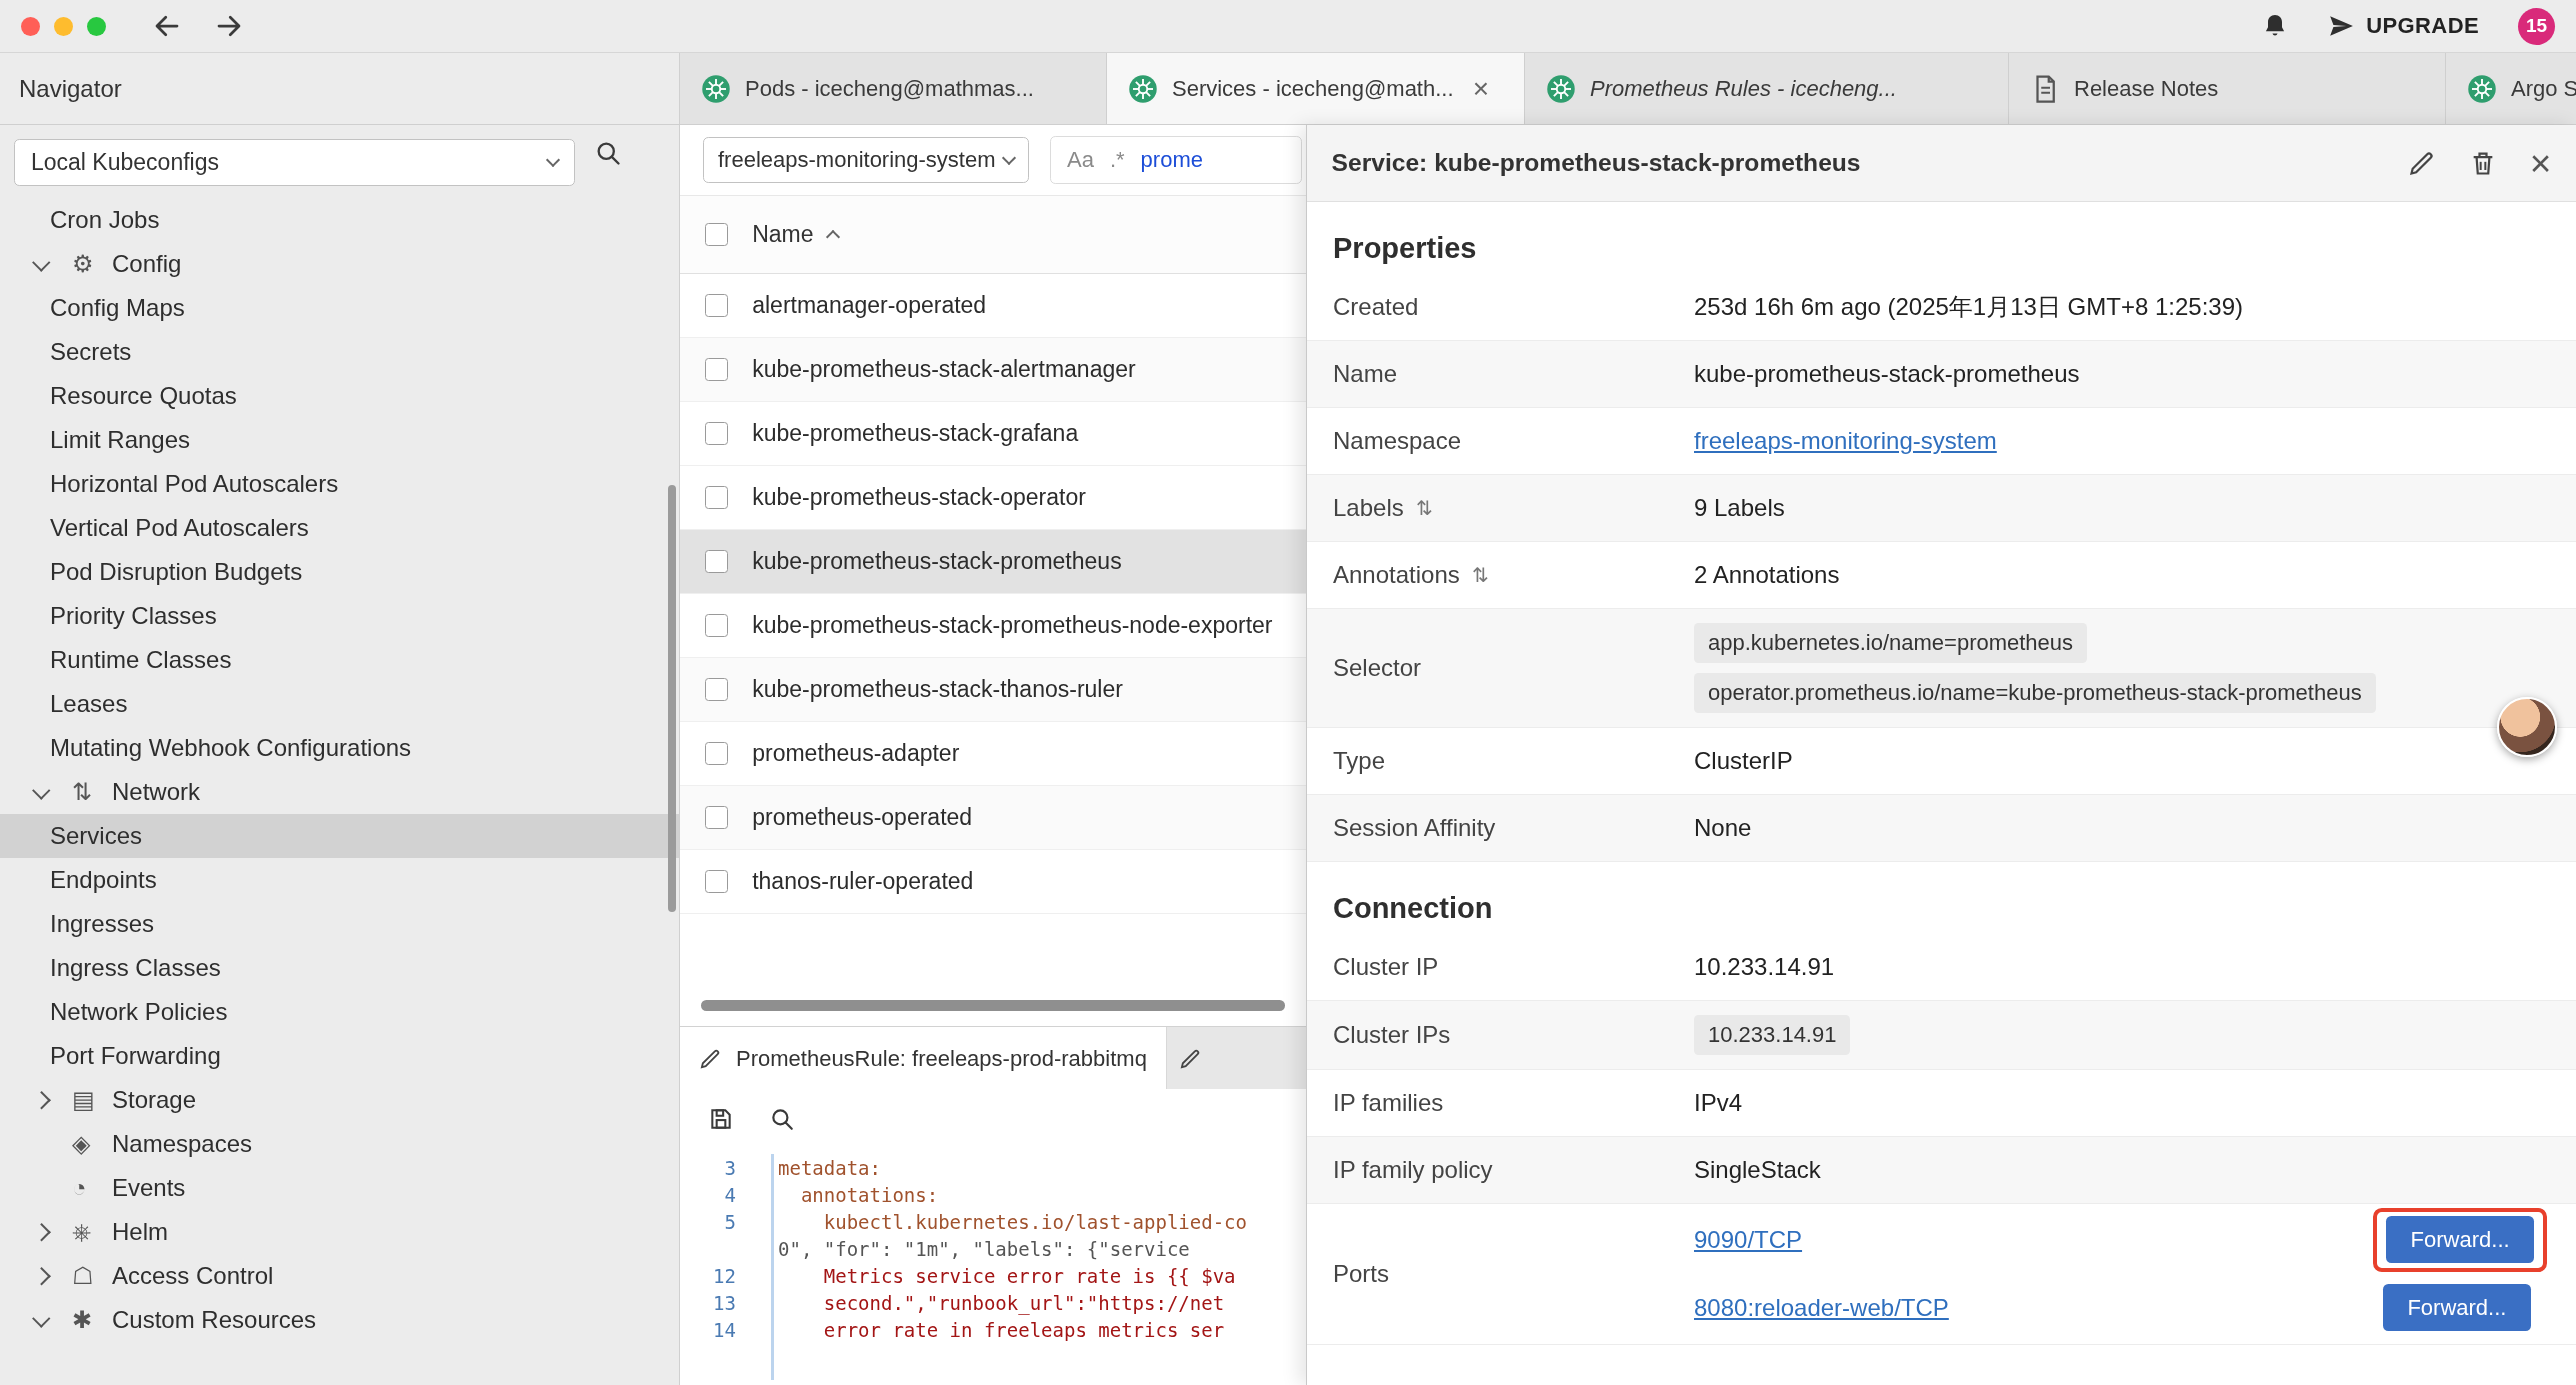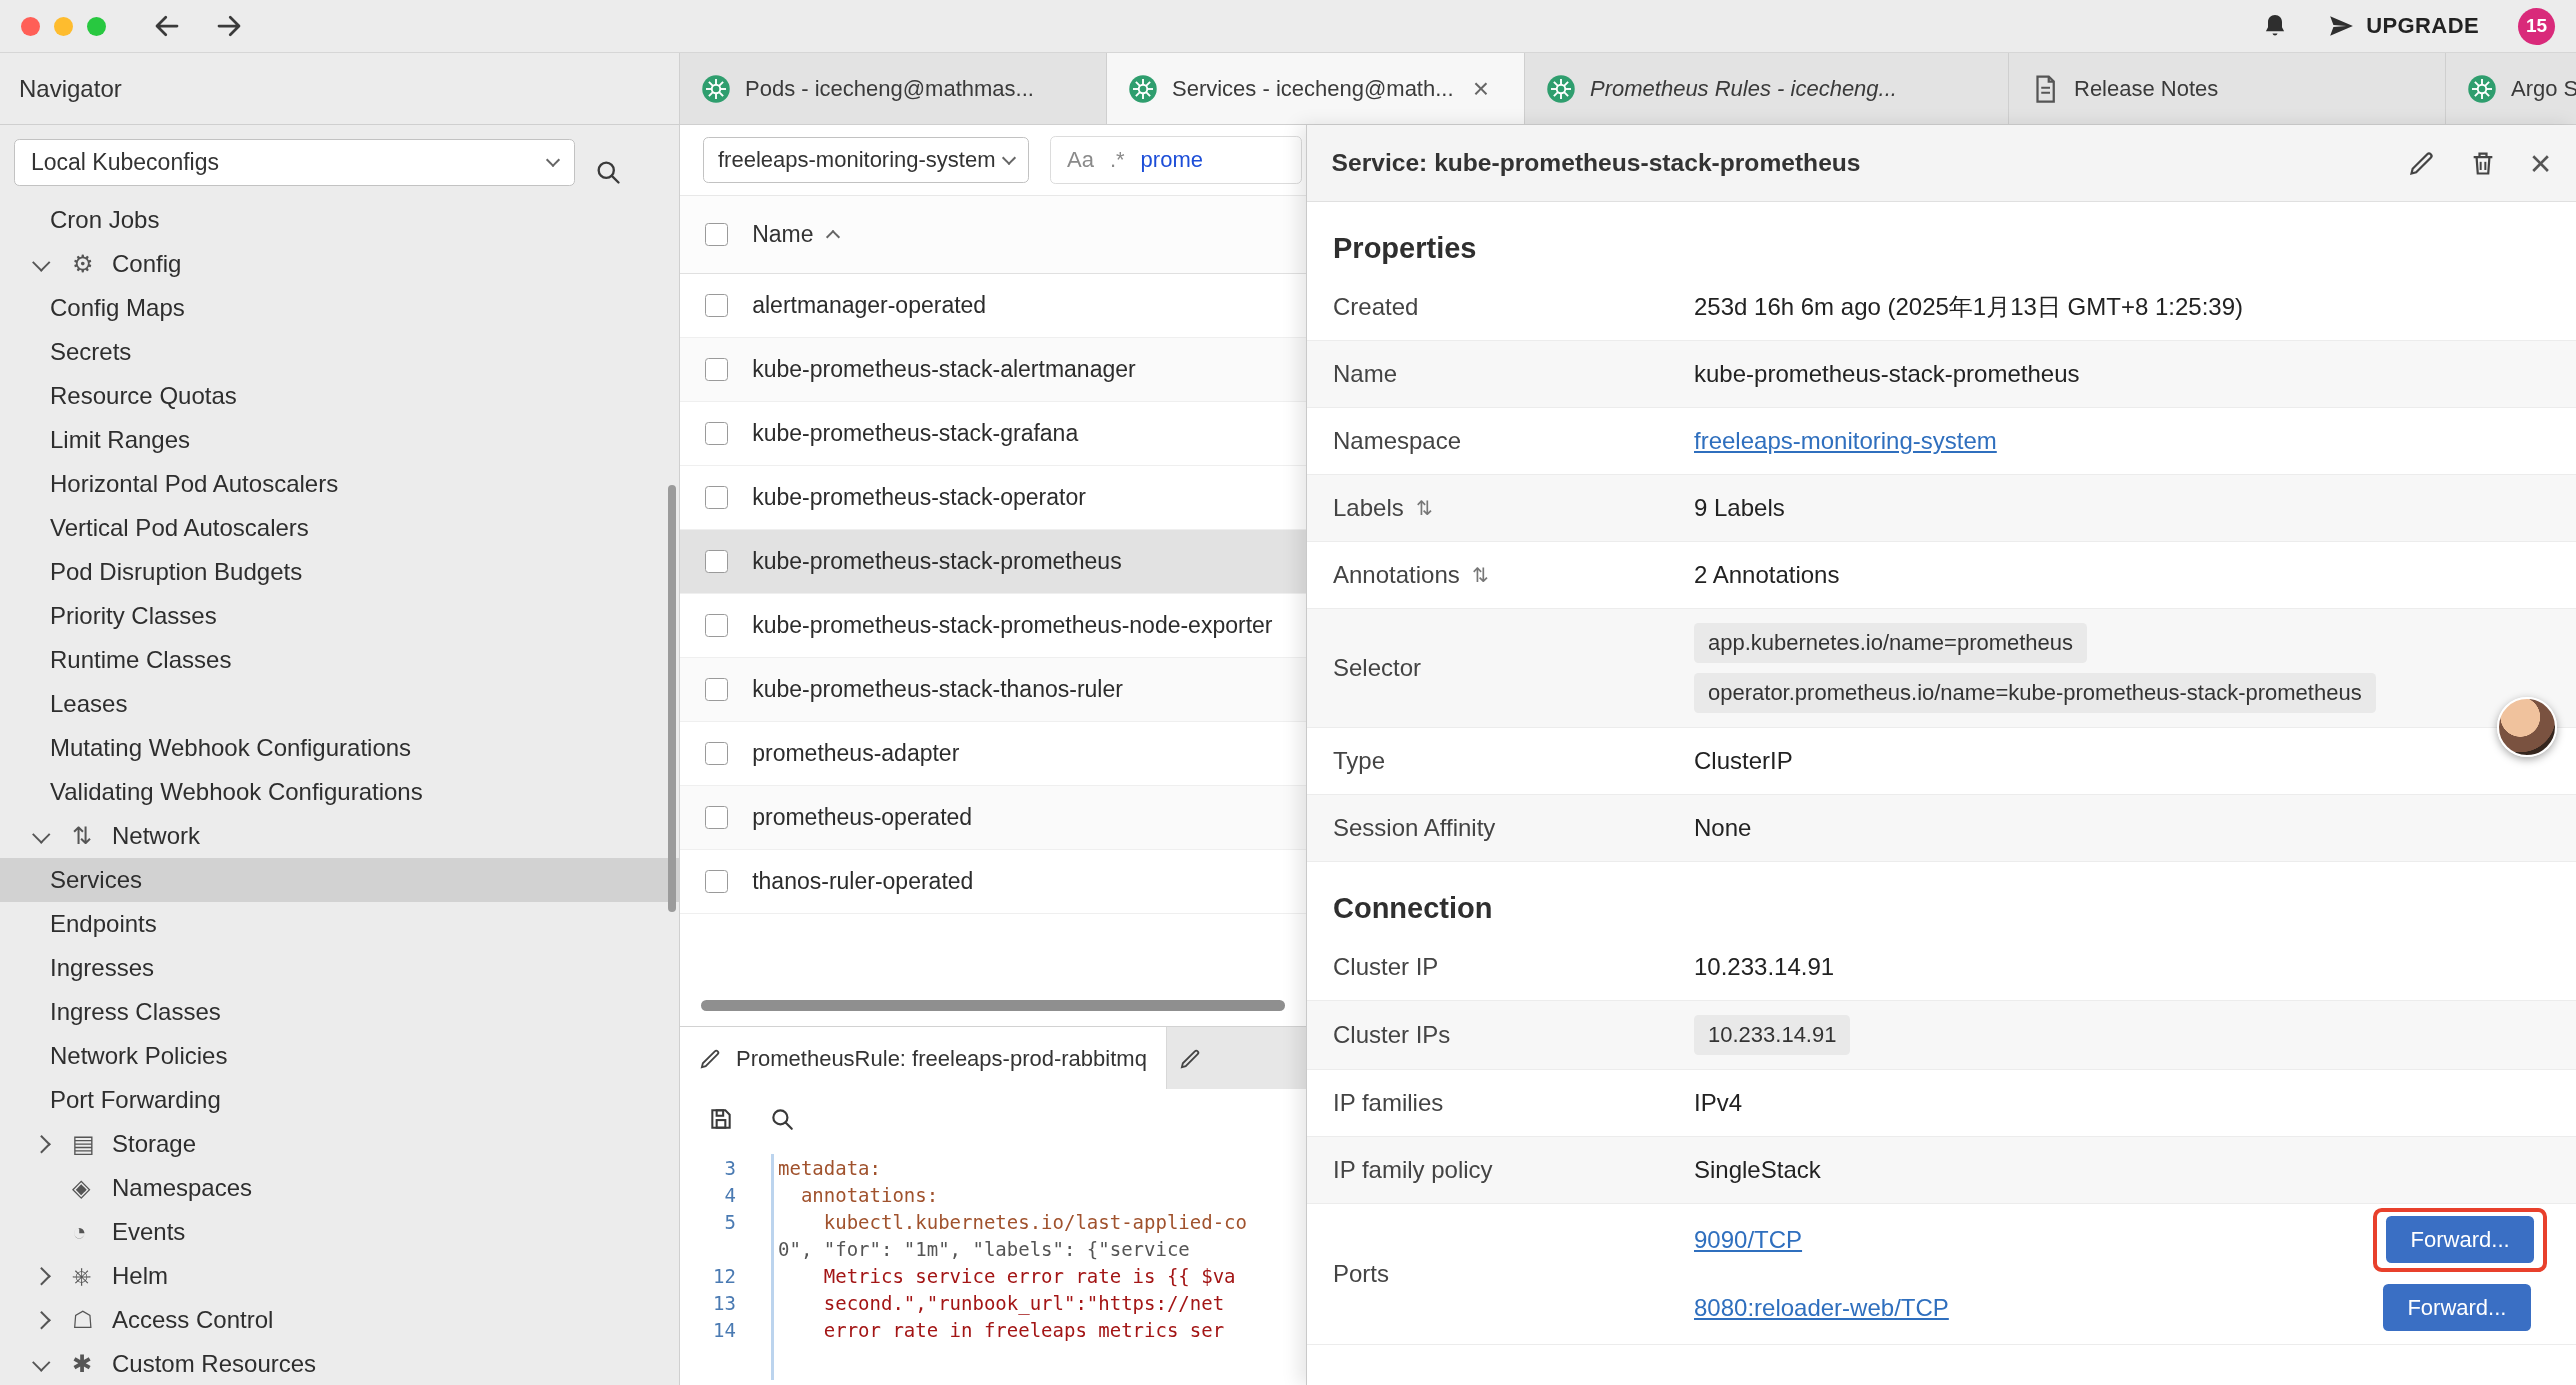--- a/index.html
+++ b/index.html
@@ -25,21 +25,21 @@
   .tab .close{margin-left:5.3px;font-size:28px;color:#666;line-height:1;}
   .kicon{width:30px;height:30px;flex:none;}
   
   .chev{display:inline-block;width:10.5px;height:10.5px;border-style:solid;border-color:#555;border-width:0 2.6px 2.6px 0;}
   .chev.down{transform:rotate(45deg);margin-top:-4.4px;}
   .chev.right{transform:rotate(-45deg);}
   .chev.up{transform:rotate(-135deg);margin-top:5.3px;}
   .chev.small{width:8px;height:8px;border-width:0 2.2px 2.2px 0;border-color:#666;}
   
   .sidebar{position:absolute;left:0;top:125px;width:680px;bottom:0;background:#ececec;border-right:0.9px solid #d0d0d0;box-sizing:border-box;overflow:hidden;}
-  .kubebar{display:flex;align-items:flex-end;gap:19px;padding:14px 14px 7px 14px;}
+  .kubebar{display:flex;align-items:flex-start;gap:19px;padding:14px 14px 7px 14px;}
   .kubeselect{flex:0 0 561px;height:47px;background:#fff;border:0.9px solid #c2c2c2;border-radius:5.3px;display:flex;align-items:center;justify-content:space-between;padding:0 16px;font-size:23px;color:#333;box-sizing:border-box;cursor:pointer;}
   .tree{margin-top:5.3px;}
   .titem{height:44px;display:flex;align-items:center;font-size:24px;color:#2e2e2e;cursor:pointer;}
   .titem.lvl2{padding-left:50px;}
   .titem.lvl1{padding-left:35px;}
   .titem.sel{background:#d2d2d2;}
   .chevbox{width:37px;flex:none;display:flex;align-items:center;}
   .ticon{width:40px;flex:none;font-size:24px;color:#555;display:flex;align-items:center;}
   .tlabel{white-space:nowrap;}
   .sb-scroll{position:absolute;right:2.6px;top:360px;width:8.8px;height:427px;background:#9b9b9b;border-radius:4.4px;}
@@ -254,23 +254,20 @@
         </div>
         <div class="titem lvl2">
           <span class="tlabel">Runtime Classes</span>
         </div>
         <div class="titem lvl2">
           <span class="tlabel">Leases</span>
         </div>
         <div class="titem lvl2">
           <span class="tlabel">Mutating Webhook Configurations</span>
         </div>
-        <div class="titem lvl2">
-          <span class="tlabel">Validating Webhook Configurations</span>
-        </div>
         <div class="titem lvl1">
           <span class="chevbox">
             <span class="chev down"></span>
           </span>
           <span class="ticon">⇅</span>
           <span class="tlabel">Network</span>
         </div>
         <div class="titem lvl2 sel">
           <span class="tlabel">Services</span>
         </div>

